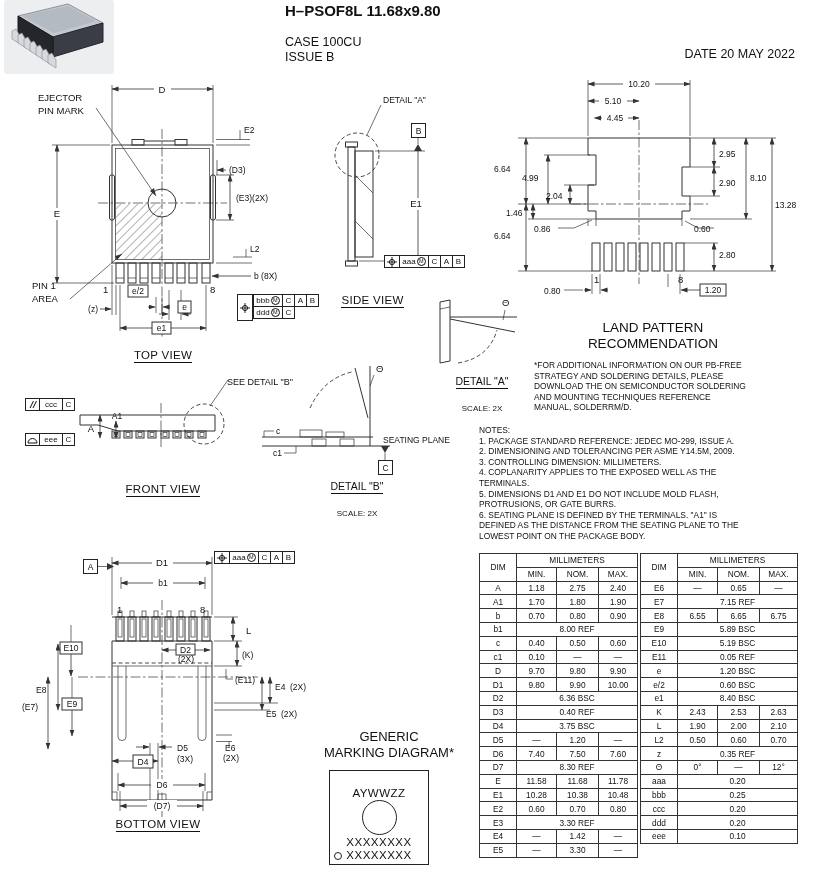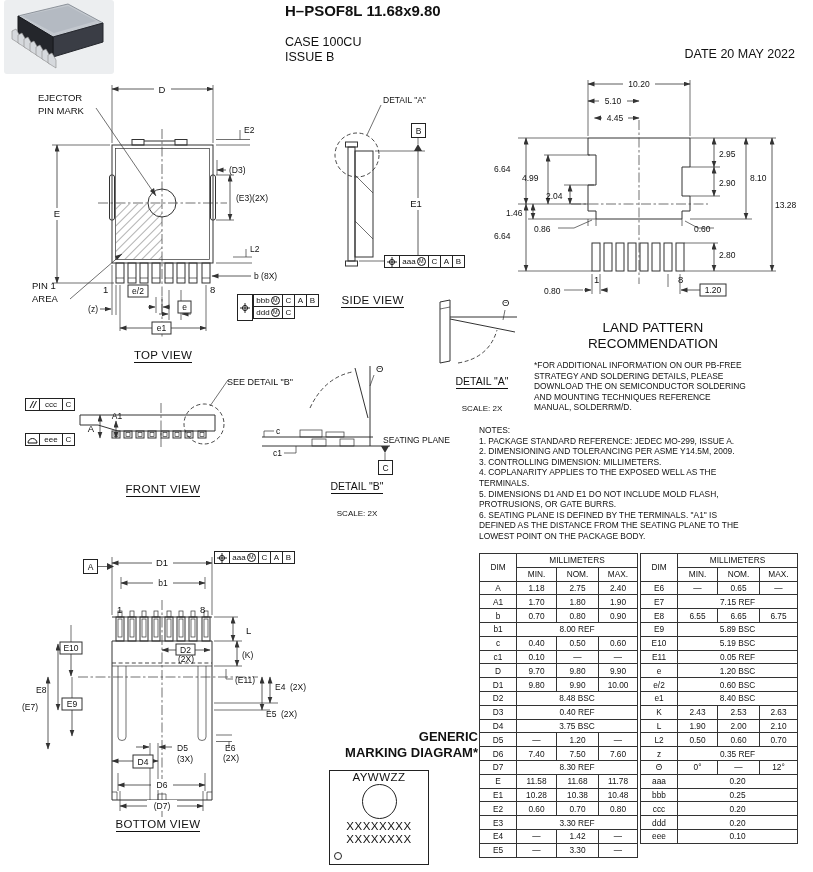--- a/index.html
+++ b/index.html
@@ -37,25 +37,25 @@
   .fcf .row+.row{margin-top:-1px}
   .fcf .pos2{height:27px}
   .mcirc{display:inline-flex;align-items:center;justify-content:center;border:1px solid #111;
          border-radius:50%;width:7px;height:7px;font-size:5.5px;line-height:1;margin-left:1px}
   .dbox{position:absolute;width:13px;height:13px;border:1.2px solid #222;font-size:8.5px;
         display:flex;align-items:center;justify-content:center;background:#fff}
   .dimtable{position:absolute;border-collapse:collapse;font-size:8.3px;table-layout:fixed;background:#fff}
   .dimtable th,.dimtable td{border:1px solid #333;text-align:center;padding:0;height:12.8px;
         font-weight:normal;white-space:nowrap;overflow:hidden}
   .photo-wrap{position:absolute;left:4px;top:0;width:110px;height:74px;background:#eceef0;border-radius:3px}
-  .mark-head{position:absolute;left:300px;top:729px;width:178px;text-align:right;font-weight:bold;
+  .mark-head{position:absolute;left:300px;top:729px;width:178px;text-align:center;font-weight:normal;
              font-size:13px;line-height:16px}
   .mark-box{position:absolute;left:329px;top:770px;width:98px;height:93px;border:1.5px solid #222;
             text-align:center;background:#fff}
-  .mark-code{font-size:11.5px;margin-top:0;letter-spacing:.5px}
+  .mark-code{font-size:11.5px;margin-top:16px;letter-spacing:.5px}
   .mark-circle{width:33px;height:33px;border:1.5px solid #222;border-radius:50%;margin:1px auto}
   .mark-x{font-size:11.5px;line-height:13px;letter-spacing:.5px}
   .mark-pin{position:absolute;left:4px;bottom:4px;width:6px;height:6px;border:1.2px solid #222;border-radius:50%}
 </style>
 </head>
 <body>
 
 <div class="page">
 
   <div class="photo-wrap">
@@ -688,21 +688,21 @@
           <td>9.90</td>
         </tr>
         <tr>
           <td>D1</td>
           <td>9.80</td>
           <td>9.90</td>
           <td>10.00</td>
         </tr>
         <tr>
           <td>D2</td>
-          <td colspan="3">8.48 BSC</td>
+          <td colspan="3">6.36 BSC</td>
         </tr>
         <tr>
           <td>D3</td>
           <td colspan="3">0.40 REF</td>
         </tr>
         <tr>
           <td>D4</td>
           <td colspan="3">3.75 BSC</td>
         </tr>
         <tr>

